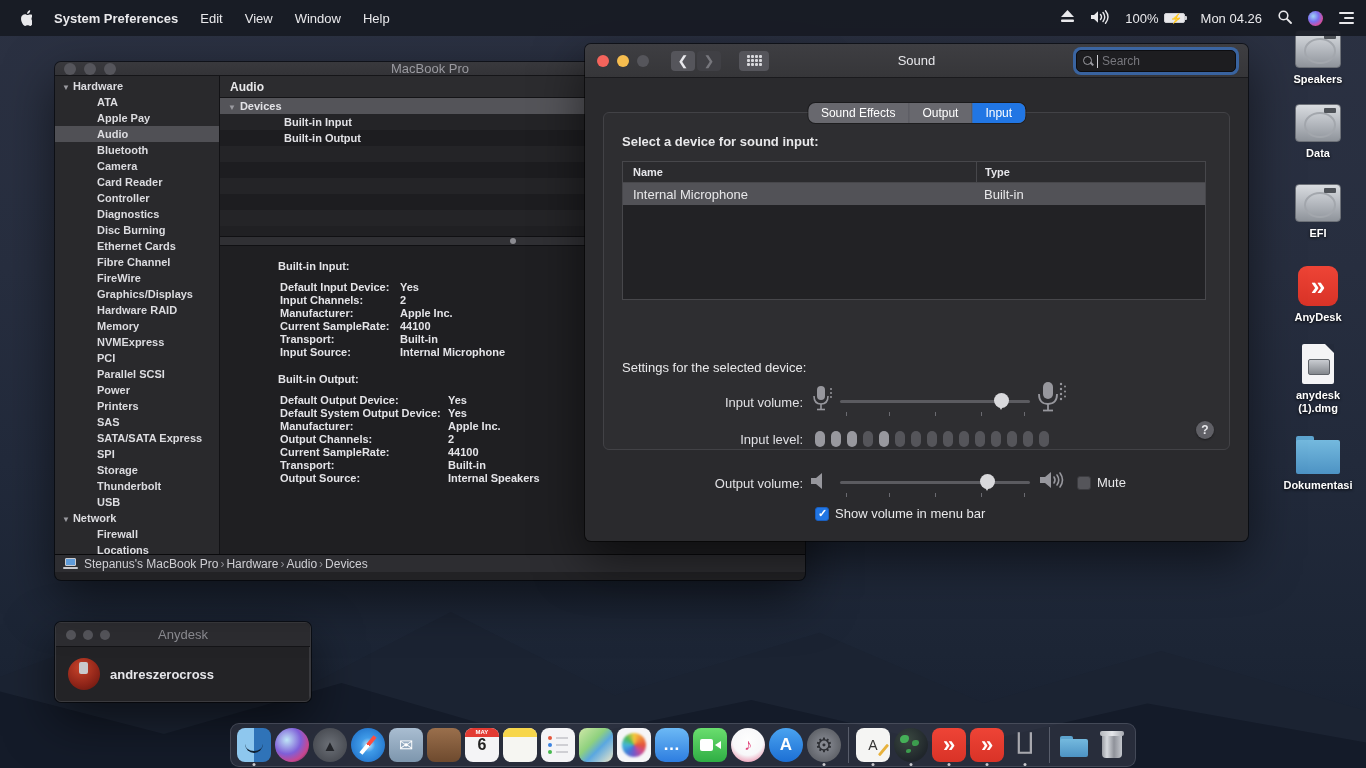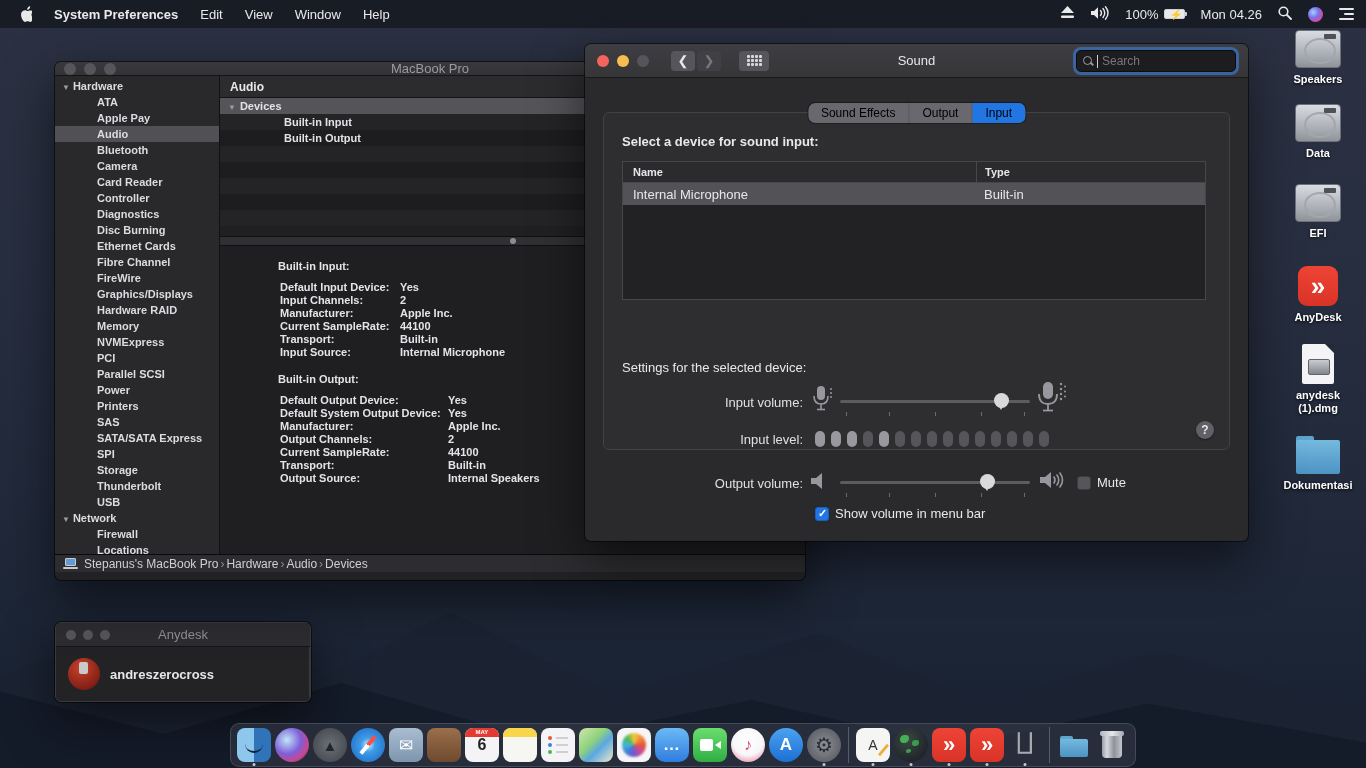--- a/index.html
+++ b/index.html
@@ -8,21 +8,21 @@
 
   
   .wallpaper { position:absolute; inset:0;
     background:linear-gradient(180deg,#2b3142 0%,#272e3f 35%,#222a3b 60%,#1c2535 85%,#182030 100%); }
   .mountain1 { position:absolute; left:0; bottom:0; width:100%; height:260px; background:#1b2332;
     clip-path:polygon(0 65%,10% 45%,22% 70%,33% 40%,45% 72%,60% 48%,72% 75%,85% 55%,100% 78%,100% 100%,0 100%); }
   .mountain2 { position:absolute; left:0; bottom:0; width:100%; height:170px; background:#141b29;
     clip-path:polygon(0 55%,12% 80%,25% 50%,40% 85%,55% 60%,70% 88%,84% 62%,100% 85%,100% 100%,0 100%); }
 
   
-  .menubar { position:absolute; left:0; top:0; width:100%; height:28px; background:rgba(24,27,36,.96);
+  .menubar { position:absolute; left:0; top:0; width:100%; height:36px; background:rgba(24,27,36,.96);
     display:flex; align-items:center; justify-content:space-between; font-size:13px; color:#e9e9ec; z-index:50; }
   .menubar-left { display:flex; align-items:center; gap:22px; padding-left:18px; }
   .menubar-left .appname { font-weight:bold; }
   .menubar-right { display:flex; align-items:center; gap:16px; padding-right:12px; }
   .mb-item { white-space:nowrap; }
   .apple-logo svg { display:block; }
   .battery-wrap { display:flex; align-items:center; gap:5px; }
   .batt { position:relative; width:21px; height:10px; border:1px solid #cfd0d4; border-radius:2px; background:#e9e9ec; }
   .batt::after { content:""; position:absolute; right:-3px; top:2px; width:2px; height:4px; background:#cfd0d4; border-radius:0 1px 1px 0; }
   .batt .bolt { position:absolute; left:6px; top:-1px; font-size:10px; color:#20242e; }
@@ -87,21 +87,21 @@
   .sound .title { position:absolute; left:0; right:0; text-align:center; font-size:13px; color:#e6e6ea; pointer-events:none; }
   .search-field { position:absolute; right:12px; top:6px; width:160px; height:22px; background:#1d1d20; border:1px solid #0d0d10;
     border-radius:5px; box-shadow:0 0 0 3px rgba(58,123,213,.65); display:flex; align-items:center; padding:0 6px; gap:4px; }
   .search-field .mag { width:10px; height:10px; position:relative; flex:0 0 auto; }
   .search-field .mag::before { content:""; position:absolute; left:0; top:0; width:7px; height:7px; border:1.5px solid #9a9aa0; border-radius:50%; }
   .search-field .mag::after { content:""; position:absolute; left:7px; top:7px; width:4px; height:1.5px; background:#9a9aa0; transform:rotate(45deg); }
   .search-field .caret { width:1px; height:13px; background:#cfcfd4; }
   .search-field .ph { font-size:12px; color:#77777d; }
 
   .tabs { position:absolute; left:50%; top:59px; transform:translateX(-50%); display:flex; background:#68686e; border-radius:7px; overflow:hidden; z-index:2; box-shadow:0 0 0 1px rgba(0,0,0,.35); }
-  .tab { font-size:12px; color:#000000; padding:3px 13px; border-right:1px solid #5a5a60; }
+  .tab { font-size:12px; color:#ffffff; padding:3px 13px; border-right:1px solid #5a5a60; }
   .tab:last-child { border-right:none; }
   .tab.active { background:#2176e4; }
 
   .groupbox { position:absolute; left:18px; top:68px; width:627px; height:338px; background:#2e2e31; border:1px solid #424246; border-radius:6px; }
   .select-label { position:absolute; left:37px; top:90px; font-size:13px; font-weight:bold; }
   .device-table { position:absolute; left:37px; top:117px; width:584px; height:139px; background:#222225; border:1px solid #47474b; }
   .dt-header { display:flex; height:21px; background:#2b2b2e; border-bottom:1px solid #47474b; font-size:11px; font-weight:bold; color:#e6e6ea; }
   .dt-header .c1 { width:353px; padding:4px 0 0 10px; }
   .dt-header .c2 { flex:1; padding:4px 0 0 8px; border-left:1px solid #47474b; }
   .dt-row { display:flex; height:22px; font-size:13px; align-items:center; }

